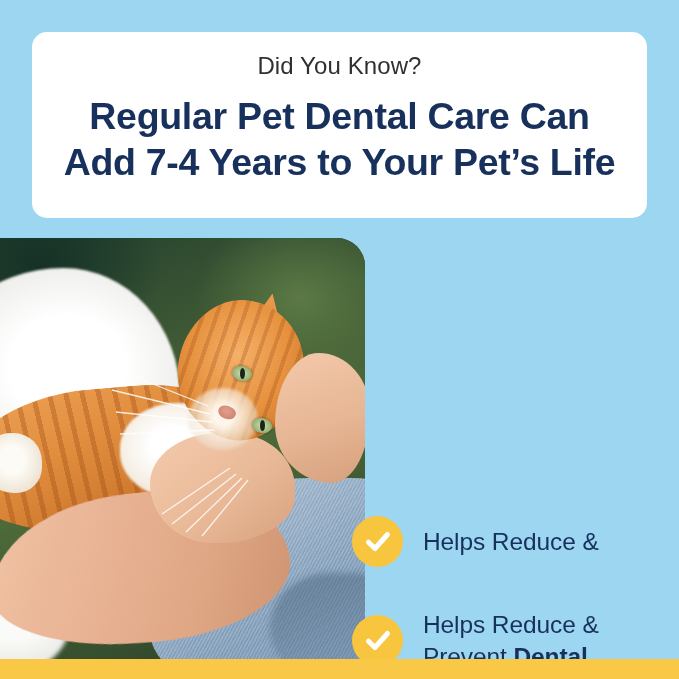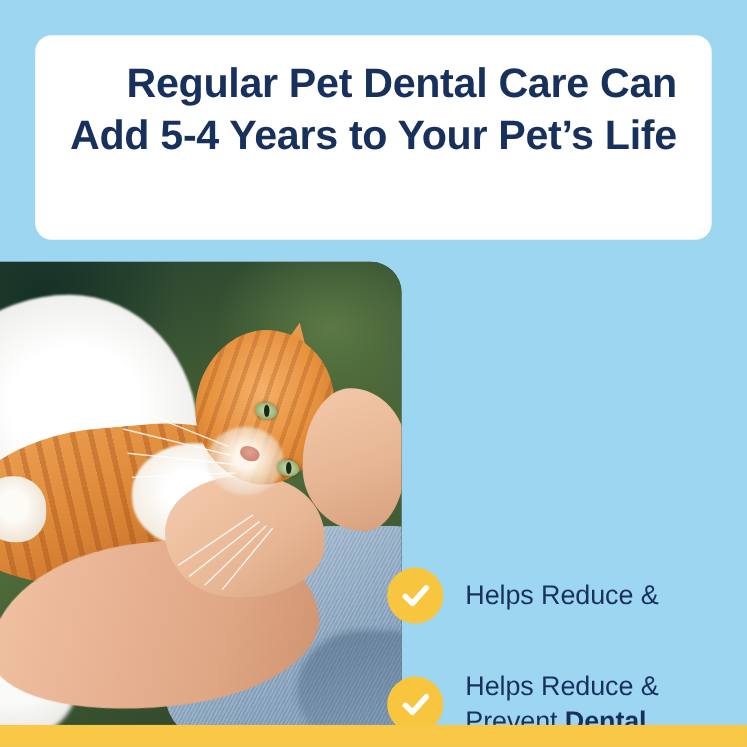--- a/index.html
+++ b/index.html
@@ -41,25 +41,25 @@
   .eyebrow {
     font-size: 24px;
     font-weight: 300;
     letter-spacing: 0.1px;
     color: #2E3033;
     line-height: 1.2;
     text-align: center;
     margin: 0;
   }
   .headline {
-    margin: 0 0 0 0;
+    margin: 12px 0 0 0;
     font-size: 37.5px;
     font-weight: bold;
     color: #17305C;
-    text-align: right;
+    text-align: center;
     line-height: 1.24;
     letter-spacing: -0.3px;
     white-space: nowrap;
   }
   .headline .line {
     display: block;
   }
 
   
   .photo-panel {
@@ -323,23 +323,24 @@
     height: 20px;
     background: #F9C846;
   }
 </style>
 </head>
 <body>
 
 <div id="infographic">
 
   <div class="headline-card">
+    <p class="eyebrow">Did You Know?</p>
     <h1 class="headline">
       <span class="line">Regular Pet Dental Care Can</span>
-      <span class="line">Add 5-4 Years to Your Pet’s Life</span>
+      <span class="line">Add 7-4 Years to Your Pet’s Life</span>
     </h1>
   </div>
 
   <div class="photo-panel">
     <div class="photo-scene"></div>
     <div class="shirt"></div>
     <div class="shirt2"></div>
     <div class="jeans"></div>
     <div class="jeans-fold"></div>
     <div class="cat-body"></div>

